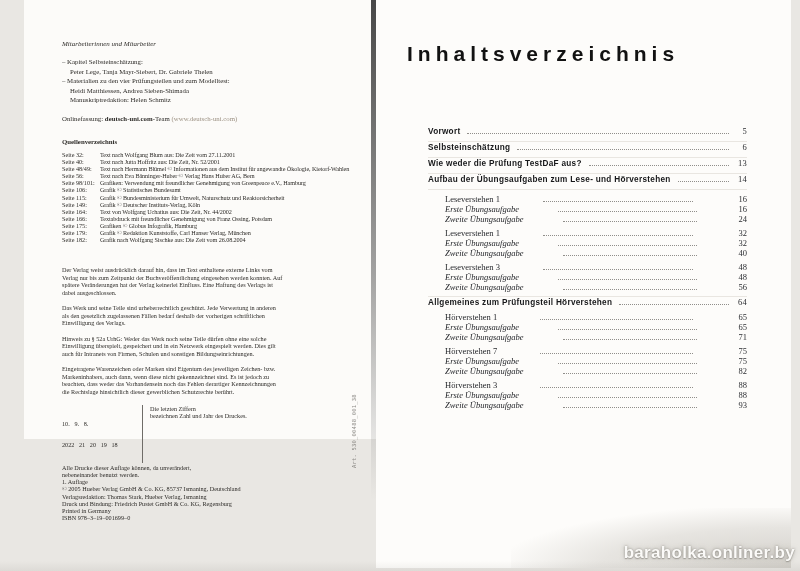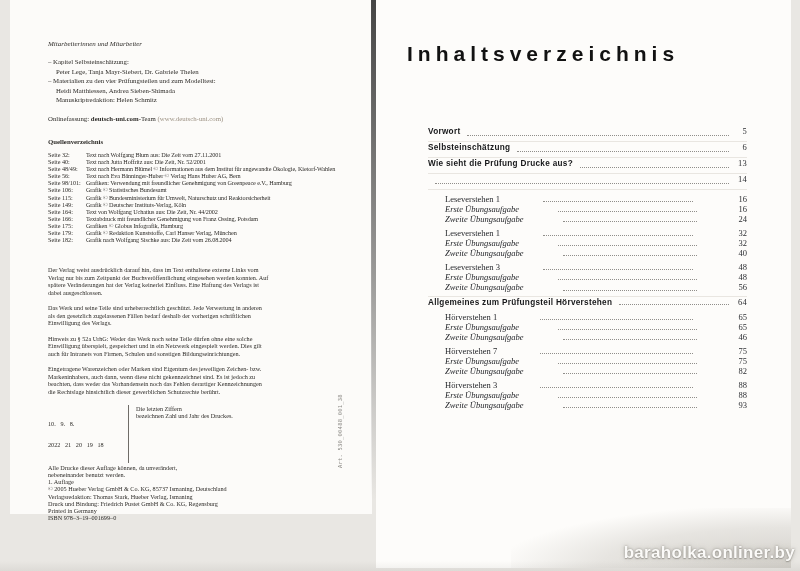--- a/index.html
+++ b/index.html
@@ -3,21 +3,21 @@
 <meta charset="utf-8">
 <style>
   html,body{margin:0;padding:0;}
   body{
     width:800px;height:571px;position:relative;overflow:hidden;
     background:#e9e7e3;
     font-family:"Liberation Serif",serif;color:#2e2c29;
     -webkit-font-smoothing:antialiased;
   }
   
-  .page-left{position:absolute;left:10px;top:0;width:362px;height:514px;background:#fcfbf9;}
+  .page-left{position:absolute;left:24px;top:0;width:362px;height:439px;background:#fcfbf9;}
   .page-right{position:absolute;left:376px;top:0;width:415px;height:568px;background:#fdfcfa;}
   .spine{position:absolute;left:371px;top:0;width:5px;height:500px;
     background:linear-gradient(to bottom,rgba(40,40,40,.85),rgba(90,90,90,.55) 55%,rgba(140,140,140,.3) 82%,rgba(160,160,160,0));}
   .bottom-shade{position:absolute;left:0;right:0;bottom:0;height:10px;
     background:linear-gradient(to bottom,rgba(0,0,0,0),rgba(60,55,45,.07));}
   
   .pl-content{position:absolute;left:38px;top:40px;width:316px;}
   .contrib-head{font-style:italic;font-size:7px;line-height:9px;margin-bottom:8px;}
   .cline{font-size:6.8px;line-height:9.6px;}
   .cline.ind{padding-left:8px;}
@@ -47,21 +47,21 @@
   .toc-row{display:flex;align-items:baseline;line-height:10px;}
   .toc-row.sec{font-family:"Liberation Sans",sans-serif;font-weight:bold;font-size:8.2px;
     letter-spacing:.3px;line-height:11px;color:#17181a;}
   .toc-row.sub{font-size:8.5px;padding-left:17px;color:#26282c;gap:36px;}
   .toc-row.subsub{font-size:8.5px;font-style:italic;padding-left:17px;color:#26282c;gap:32px;}
   .toc-dots{flex:1;margin:0 5px 1px 7px;border-bottom:1px dotted #908e8a;}
   .toc-page{flex:none;min-width:13px;text-align:right;
     font-family:"Liberation Serif",serif;font-weight:normal;font-style:normal;font-size:8.5px;color:#2c2e32;}
   .gap-lg{}
   .gap-sm{margin-top:4px;}
-  .rule{padding-bottom:4px;border-bottom:1px solid #e9e6e1;align-items:flex-end;}
+  .rule{padding-bottom:4px;border-bottom:1px solid #e9e6e1;}
   
   .corner-shade{position:absolute;right:0;bottom:0;width:280px;height:60px;
     background:radial-gradient(ellipse at 100% 100%,rgba(208,205,199,.95) 0%,rgba(208,205,199,.5) 48%,rgba(208,205,199,0) 75%);}
   .watermark{position:absolute;right:5px;bottom:8px;
     font-family:Liberation Sans, sans-serif;font-weight:bold;font-size:17px;letter-spacing:.3px;
     color:#fbfaf8;
     text-shadow:0 0 2px rgba(150,147,140,.95),0 0 5px rgba(150,147,140,.6),0 1px 1px rgba(125,122,115,.55);}
 </style>
 </head>
 <body>
@@ -182,25 +182,26 @@
           <span class="toc-label">Vorwort</span>
           <span class="toc-dots"></span>
           <span class="toc-page">5</span>
         </div>
         <div class="toc-row sec gap-lg rule">
           <span class="toc-label">Selbsteinschätzung</span>
           <span class="toc-dots"></span>
           <span class="toc-page">6</span>
         </div>
         <div class="toc-row sec gap-lg rule">
-          <span class="toc-label">Wie sieht die Prüfung Drucke aus?</span>
+          <span class="toc-label">Wie weder die Prüfung TestDaF aus?</span>
           <span class="toc-dots"></span>
           <span class="toc-page">13</span>
         </div>
         <div class="toc-row sec gap-lg rule">
+          <span class="toc-label">Aufbau der Übungsaufgaben zum Lese- und Hörverstehen</span>
           <span class="toc-dots"></span>
           <span class="toc-page">14</span>
         </div>
         <div class="toc-row sub gap-sm">
           <span class="toc-label">Leseverstehen 1</span>
           <span class="toc-dots"></span>
           <span class="toc-page">16</span>
         </div>
         <div class="toc-row subsub">
           <span class="toc-label">Erste Übungsaufgabe</span>
@@ -253,21 +254,21 @@
           <span class="toc-page">65</span>
         </div>
         <div class="toc-row subsub">
           <span class="toc-label">Erste Übungsaufgabe</span>
           <span class="toc-dots"></span>
           <span class="toc-page">65</span>
         </div>
         <div class="toc-row subsub">
           <span class="toc-label">Zweite Übungsaufgabe</span>
           <span class="toc-dots"></span>
-          <span class="toc-page">46</span>
+          <span class="toc-page">71</span>
         </div>
         <div class="toc-row sub gap-sm">
           <span class="toc-label">Hörverstehen 7</span>
           <span class="toc-dots"></span>
           <span class="toc-page">75</span>
         </div>
         <div class="toc-row subsub">
           <span class="toc-label">Erste Übungsaufgabe</span>
           <span class="toc-dots"></span>
           <span class="toc-page">75</span>

